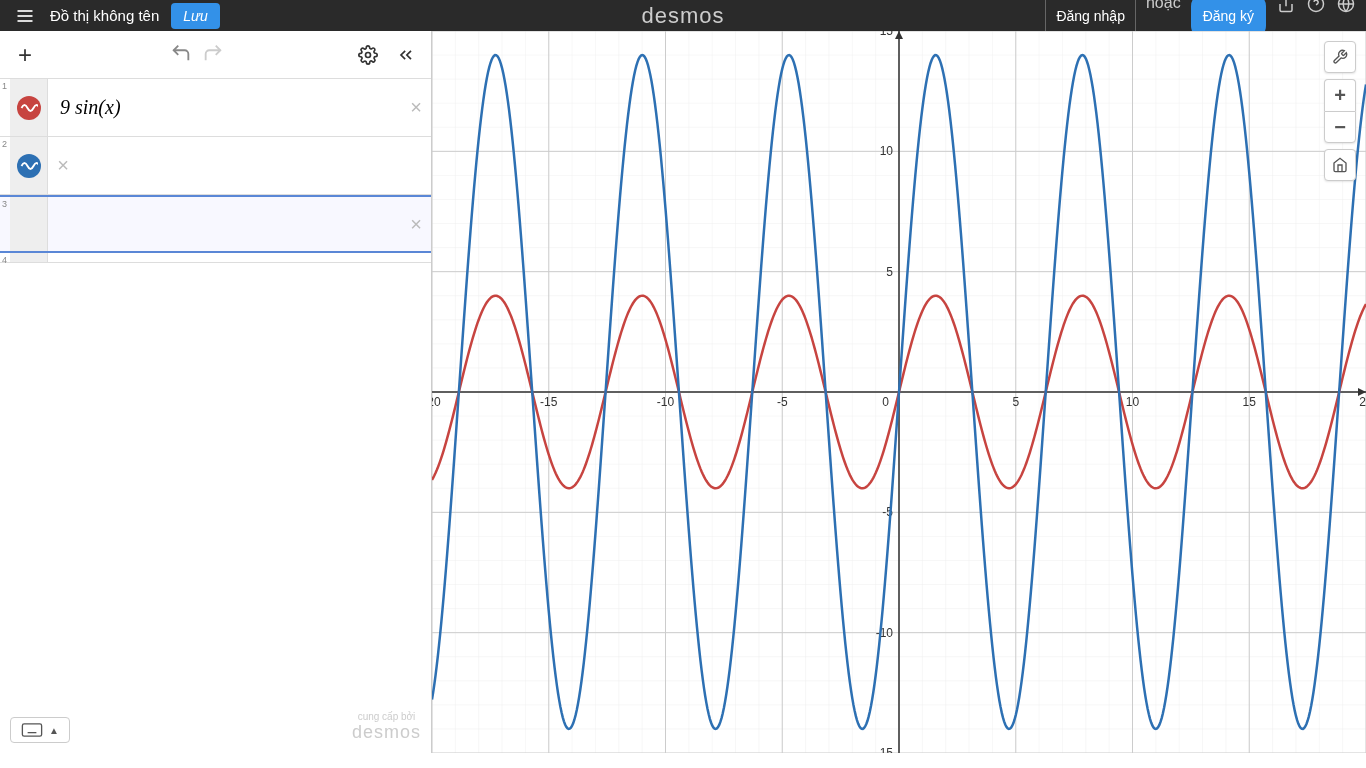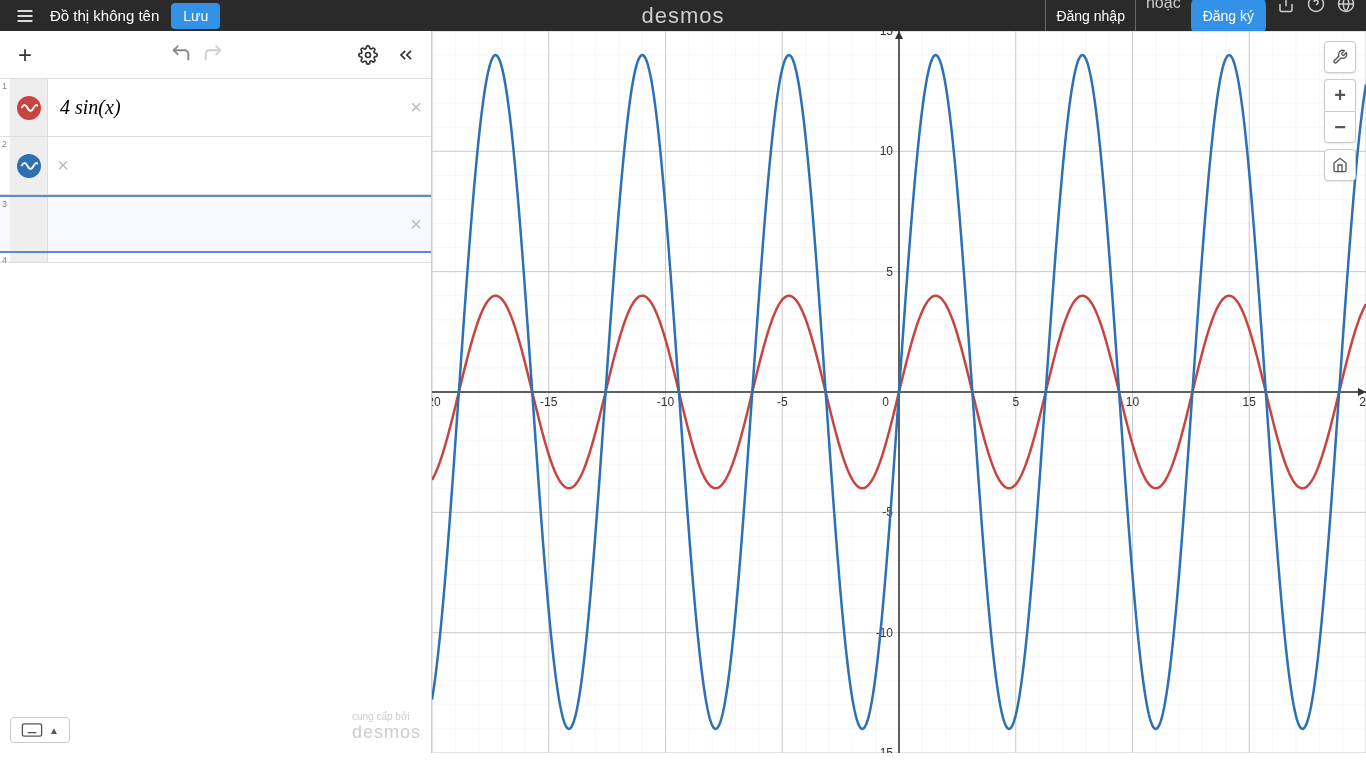--- a/index.html
+++ b/index.html
@@ -3,21 +3,21 @@
 <meta charset="utf-8">
 <style>
 * { margin: 0; padding: 0; box-sizing: border-box; }
 body { font-family: Arial, sans-serif; width: 1366px; height: 768px; overflow: hidden; background: #fff; }
 
 
 .header { height: 31px; background: #2a2a2a; display: flex; align-items: center; color: #fff; padding: 0 10px; }
 .menu-btn { width: 30px; height: 30px; display: flex; align-items: center; justify-content: center; cursor: pointer; }
 .menu-btn svg { width: 20px; height: 20px; }
 .graph-title { margin-left: 10px; font-size: 15px; }
-.save-btn { margin-left: 12px; background: #3391e8; color: #fff; padding: 5px 12px; border-radius: 4px; font-size: 14px; cursor: pointer; border: none; }
+.save-btn { margin-left: 12px; background: #3391e8; color: #fff; padding: 5px 12px; border-radius: 4px; font-size: 14px; cursor: pointer; border: none; font-style: italic; }
 .logo { position: absolute; left: 50%; transform: translateX(-50%); font-size: 22px; letter-spacing: 1px; color: #ccc; font-weight: 300; }
 .header-right { margin-left: auto; display: flex; gap: 10px; }
 .signin-btn { background: transparent; border: 1px solid #666; color: #fff; padding: 5px 10px; border-radius: 4px; font-size: 14px; cursor: pointer; }
 .or-text { font-size: 16px; color: #ccc; }
 .signup-btn { background: #3391e8; color: #fff; padding: 14px 12px; border-radius: 12px; font-size: 14px; cursor: pointer; border: none; }
 .header-icon { width: 20px; height: 20px; cursor: pointer; display: flex; align-items: center; justify-content: center; color: #ccc; }
 
 
 .main { display: flex; height: 722px; }
 .sidebar { width: 432px; border-right: 1px solid #ccc; display: flex; flex-direction: column; position: relative; }
@@ -35,21 +35,21 @@
 .expr-index { width: 10px; font-size: 9px; color: #888; align-self: flex-start; padding: 2px; }
 .expr-tab { width: 38px; height: 100%; background: #eee; border-right: 1px solid #ddd; display: flex; align-items: center; justify-content: center; }
 .expr-icon { width: 24px; height: 24px; border-radius: 50%; display: flex; align-items: center; justify-content: center; }
 .expr-content { flex: 1; padding: 0 12px; font-family: 'Times New Roman', serif; font-size: 20px; font-style: italic; }
 .expr-delete { width: 30px; color: #bbb; font-size: 20px; cursor: pointer; text-align: center; }
 .expr-row.empty4 { height: 10px; }
 .expr-row.empty4 .expr-tab { background: #eee; }
 
 .footer { position: absolute; bottom: 10px; left: 10px; right: 10px; display: flex; align-items: flex-end; }
 .keyboard-btn { border: 1px solid #ccc; border-radius: 4px; padding: 5px 10px; display: flex; align-items: center; gap: 6px; cursor: pointer; background: #fff; }
-.powered { margin-left: auto; text-align: left; color: #ccc; font-size: 10px; }
+.powered { margin-left: auto; text-align: center; color: #ccc; font-size: 10px; }
 .powered .big { font-size: 18px; letter-spacing: 1px; }
 
 
 .graph-area { flex: 1; position: relative; background: #fff; }
 .graph-svg { width: 100%; height: 100%; }
 .graph-controls { position: absolute; top: 10px; right: 10px; display: flex; flex-direction: column; gap: 6px; }
 .gc-btn { width: 32px; height: 32px; background: #fff; border: 1px solid #ccc; border-radius: 4px; display: flex; align-items: center; justify-content: center; cursor: pointer; color: #555; box-shadow: 0 1px 2px rgba(0,0,0,0.1); }
 .gc-group { display: flex; flex-direction: column; }
 .gc-group .gc-btn:first-child { border-radius: 4px 4px 0 0; border-bottom: none; }
 .gc-group .gc-btn:last-child { border-radius: 0 0 4px 4px; }
@@ -131,21 +131,21 @@
     <div class="expr-list">
       <div class="expr-row">
         <div class="expr-index">1</div>
         <div class="expr-tab">
           <div class="expr-icon" style="background:#c74440;">
             <svg width="18" height="18" viewBox="0 0 24 24" fill="none" stroke="#fff" stroke-width="2.5">
                 <path d="M2 12 Q 6 4, 10 12 T 18 12 T 26 12"></path>
               </svg>
           </div>
         </div>
-        <div class="expr-content">4 sin(x)</div>
+        <div class="expr-content">9 sin(x)</div>
         <div class="expr-delete">×</div>
       </div>
 
       <div class="expr-row">
         <div class="expr-index">2</div>
         <div class="expr-tab">
           <div class="expr-icon" style="background:#2d70b3;">
             <svg width="18" height="18" viewBox="0 0 24 24" fill="none" stroke="#fff" stroke-width="2.5">
                 <path d="M2 12 Q 6 4, 10 12 T 18 12 T 26 12"></path>
               </svg>

